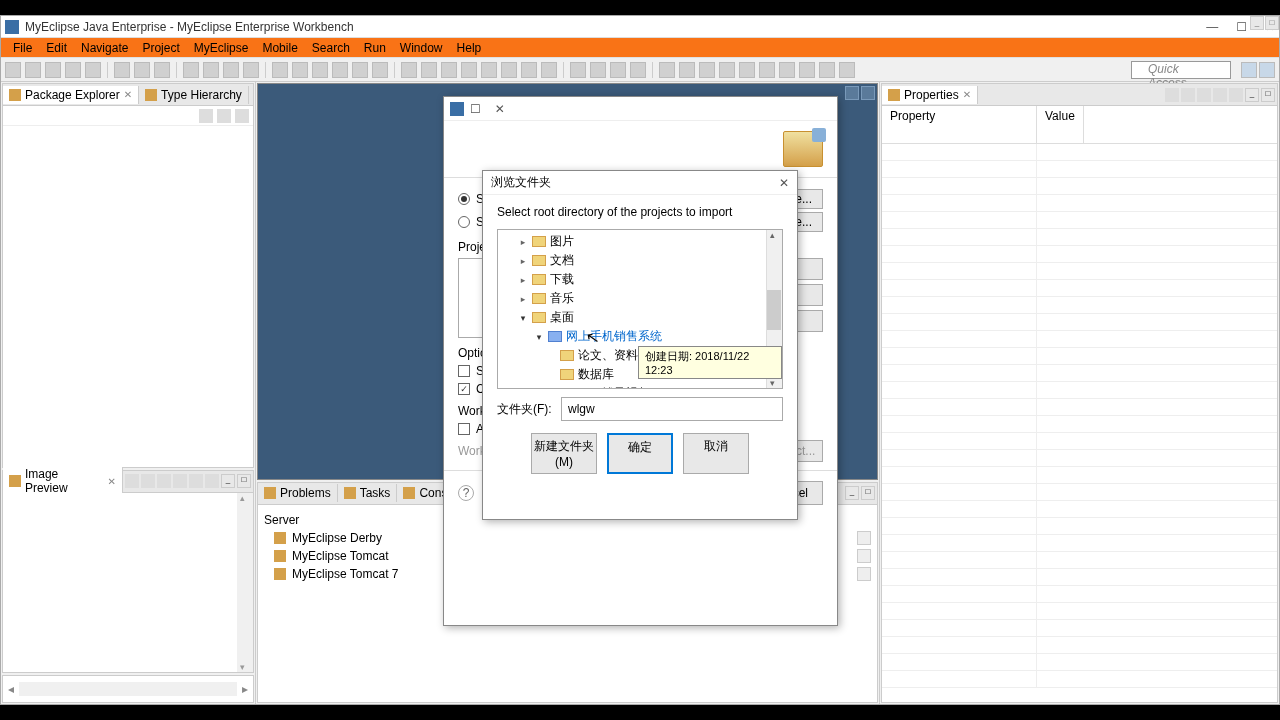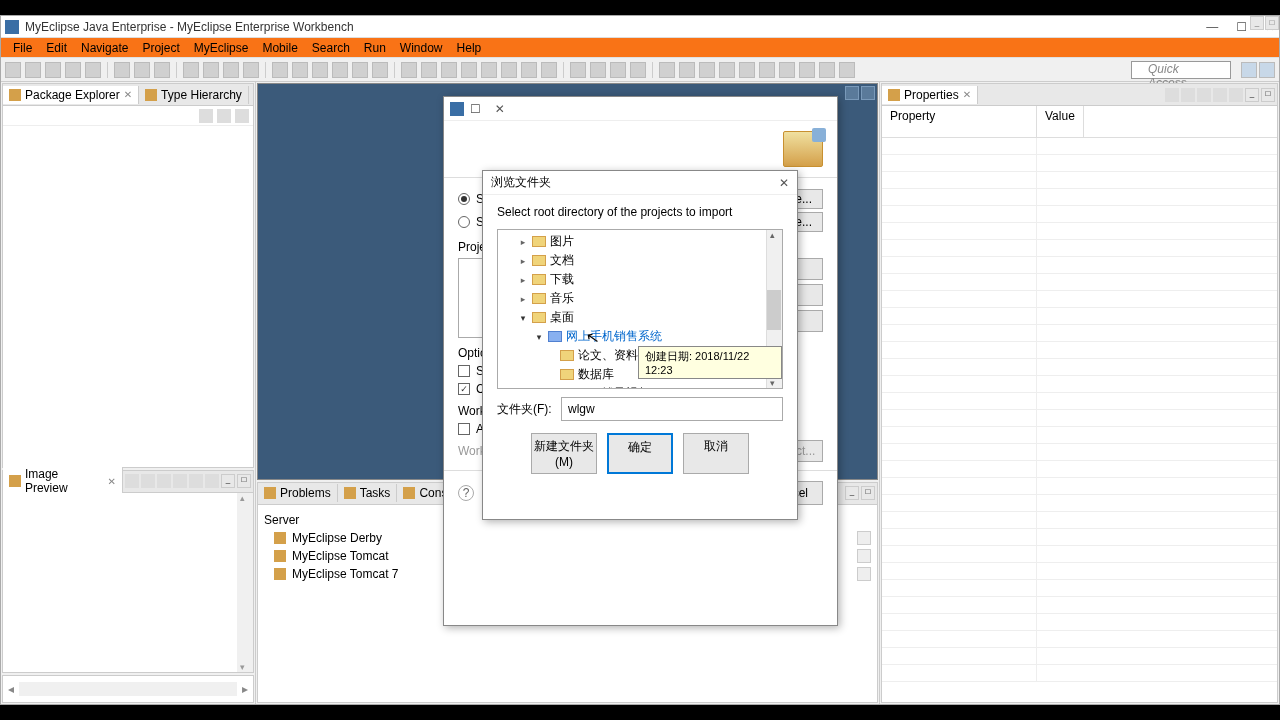--- a/index.html
+++ b/index.html
@@ -39,21 +39,21 @@
 .bottom-views { flex: 1; margin: 1px; }
 .servers-body { padding: 6px; }
 .server-item { display: flex; align-items: center; gap: 6px; padding: 2px 0 2px 10px; }
 .server-icon { width: 12px; height: 12px; background: #d4a04a; }
 .server-item-btns { margin-left: auto; width: 14px; height: 14px; background: #eee; border: 1px solid #ccc; }
 .bottom-scroll { height: 28px; background: #fff; border: 1px solid #ccc; margin: 1px; display: flex; align-items: center; }
 .scroll-arrow { width: 16px; height: 100%; display: flex; align-items: center; justify-content: center; color: #888; }
 .scroll-track { flex: 1; height: 14px; background: #f0f0f0; }
 .rightcol { width: 400px; display: flex; flex-direction: column; border-left: 1px solid #ccc; }
 .props { flex: 1; }
-.props-header { display: flex; border-bottom: 1px solid #ddd; height: 32px; }
+.props-header { display: flex; border-bottom: 1px solid #ddd; height: 38px; }
 .props-header div { padding: 3px 8px; border-right: 1px solid #ddd; }
 .props-header div:first-child { width: 155px; }
 .props-rows { display: flex; flex-direction: column; }
 .props-row { height: 17px; border-bottom: 1px solid #eee; display: flex; }
 .props-row div:first-child { width: 155px; border-right: 1px solid #eee; }
 
 .dialog { position: absolute; background: #fff; border: 1px solid #888; box-shadow: 2px 2px 8px rgba(0,0,0,0.3); }
 .import-dialog { left: 443px; top: 96px; width: 395px; height: 530px; }
 .dlg-title { height: 24px; display: flex; align-items: center; padding: 0 6px; background: #fff; border-bottom: 1px solid #eee; }
 .dlg-title-icon { width: 14px; height: 14px; background: #3a6ea5; margin-right: 6px; }

